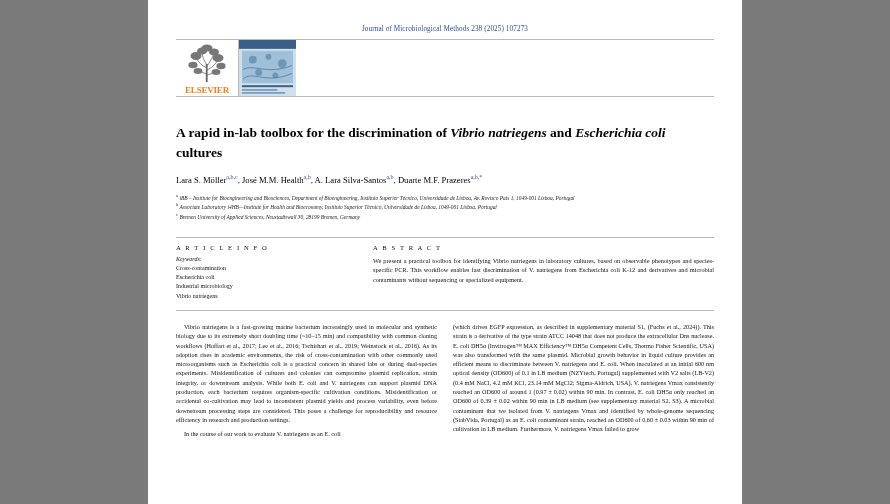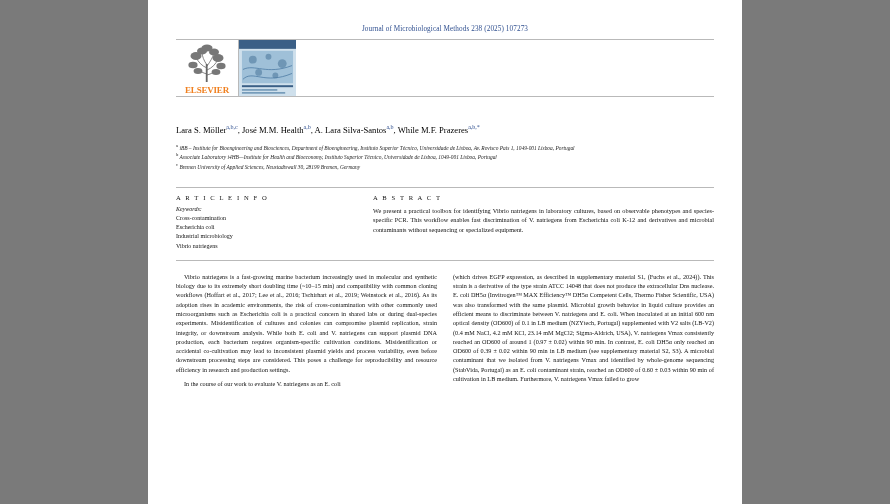--- a/index.html
+++ b/index.html
@@ -219,26 +219,27 @@
           <path d="M4 30 C16 24 28 36 54 26"></path>
         </g>
         <rect x="3" y="46" width="52" height="2" fill="#3a5f86"></rect>
         <rect x="3" y="50" width="36" height="1.6" fill="#6f96b5"></rect>
         <rect x="3" y="53" width="44" height="1.6" fill="#6f96b5"></rect>
       </svg>
     </div>
   </div>
 
   <div class="article">
+    <h1 class="title"><span>A rapid in-lab toolbox for the discrimination of </span><i>Vibrio natriegens</i><span> and </span><i>Escherichia coli</i><span> cultures</span></h1>
 
     <div class="authors">
       <span><span>Lara S. Möller</span><sup class="star">a,b,c</sup></span>,
       <span><span>José M.M. Health</span><sup class="star">a,b</sup></span>,
       <span><span>A. Lara Silva-Santos</span><sup class="star">a,b</sup></span>,
-      <span><span>While M.F. Prazeres</span><sup class="star">a,b,*</sup></span>
+      <span><span>Duarte M.F. Prazeres</span><sup class="star">a,b,*</sup></span>
     </div>
 
     <div class="affil">
       <div><sup>a</sup> <span>iBB – Institute for Bioengineering and Biosciences, Department of Bioengineering, Instituto Superior Técnico, Universidade de Lisboa, Av. Rovisco Pais 1, 1049-001 Lisboa, Portugal</span></div>
       <div><sup>b</sup> <span>Associate Laboratory i4HB—Institute for Health and Bioeconomy, Instituto Superior Técnico, Universidade de Lisboa, 1049-001 Lisboa, Portugal</span></div>
       <div><sup>c</sup> <span>Bremen University of Applied Sciences, Neustadtswall 30, 28199 Bremen, Germany</span></div>
     </div>
   </div>
 
   <div class="info-abstract">

